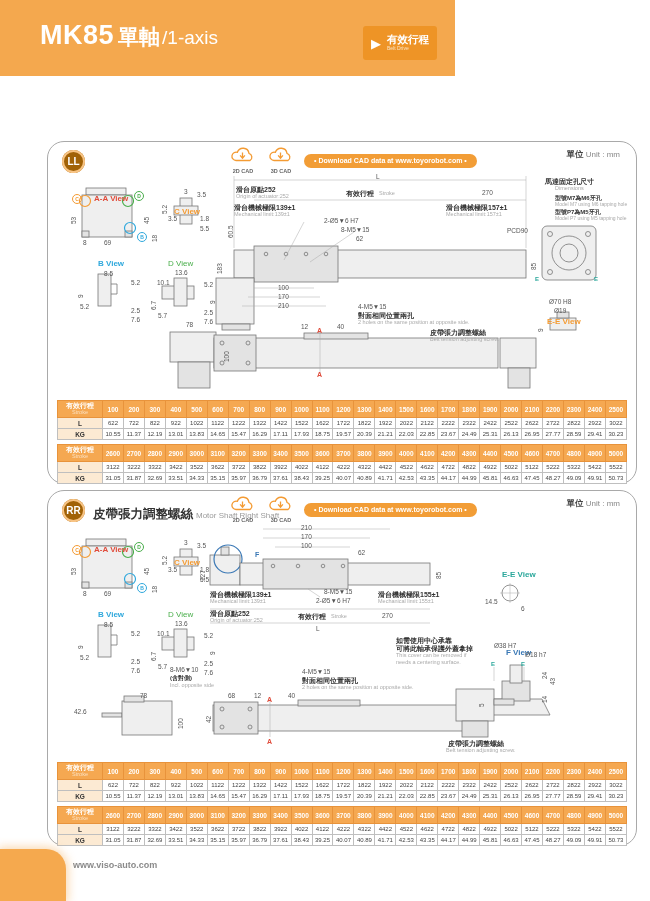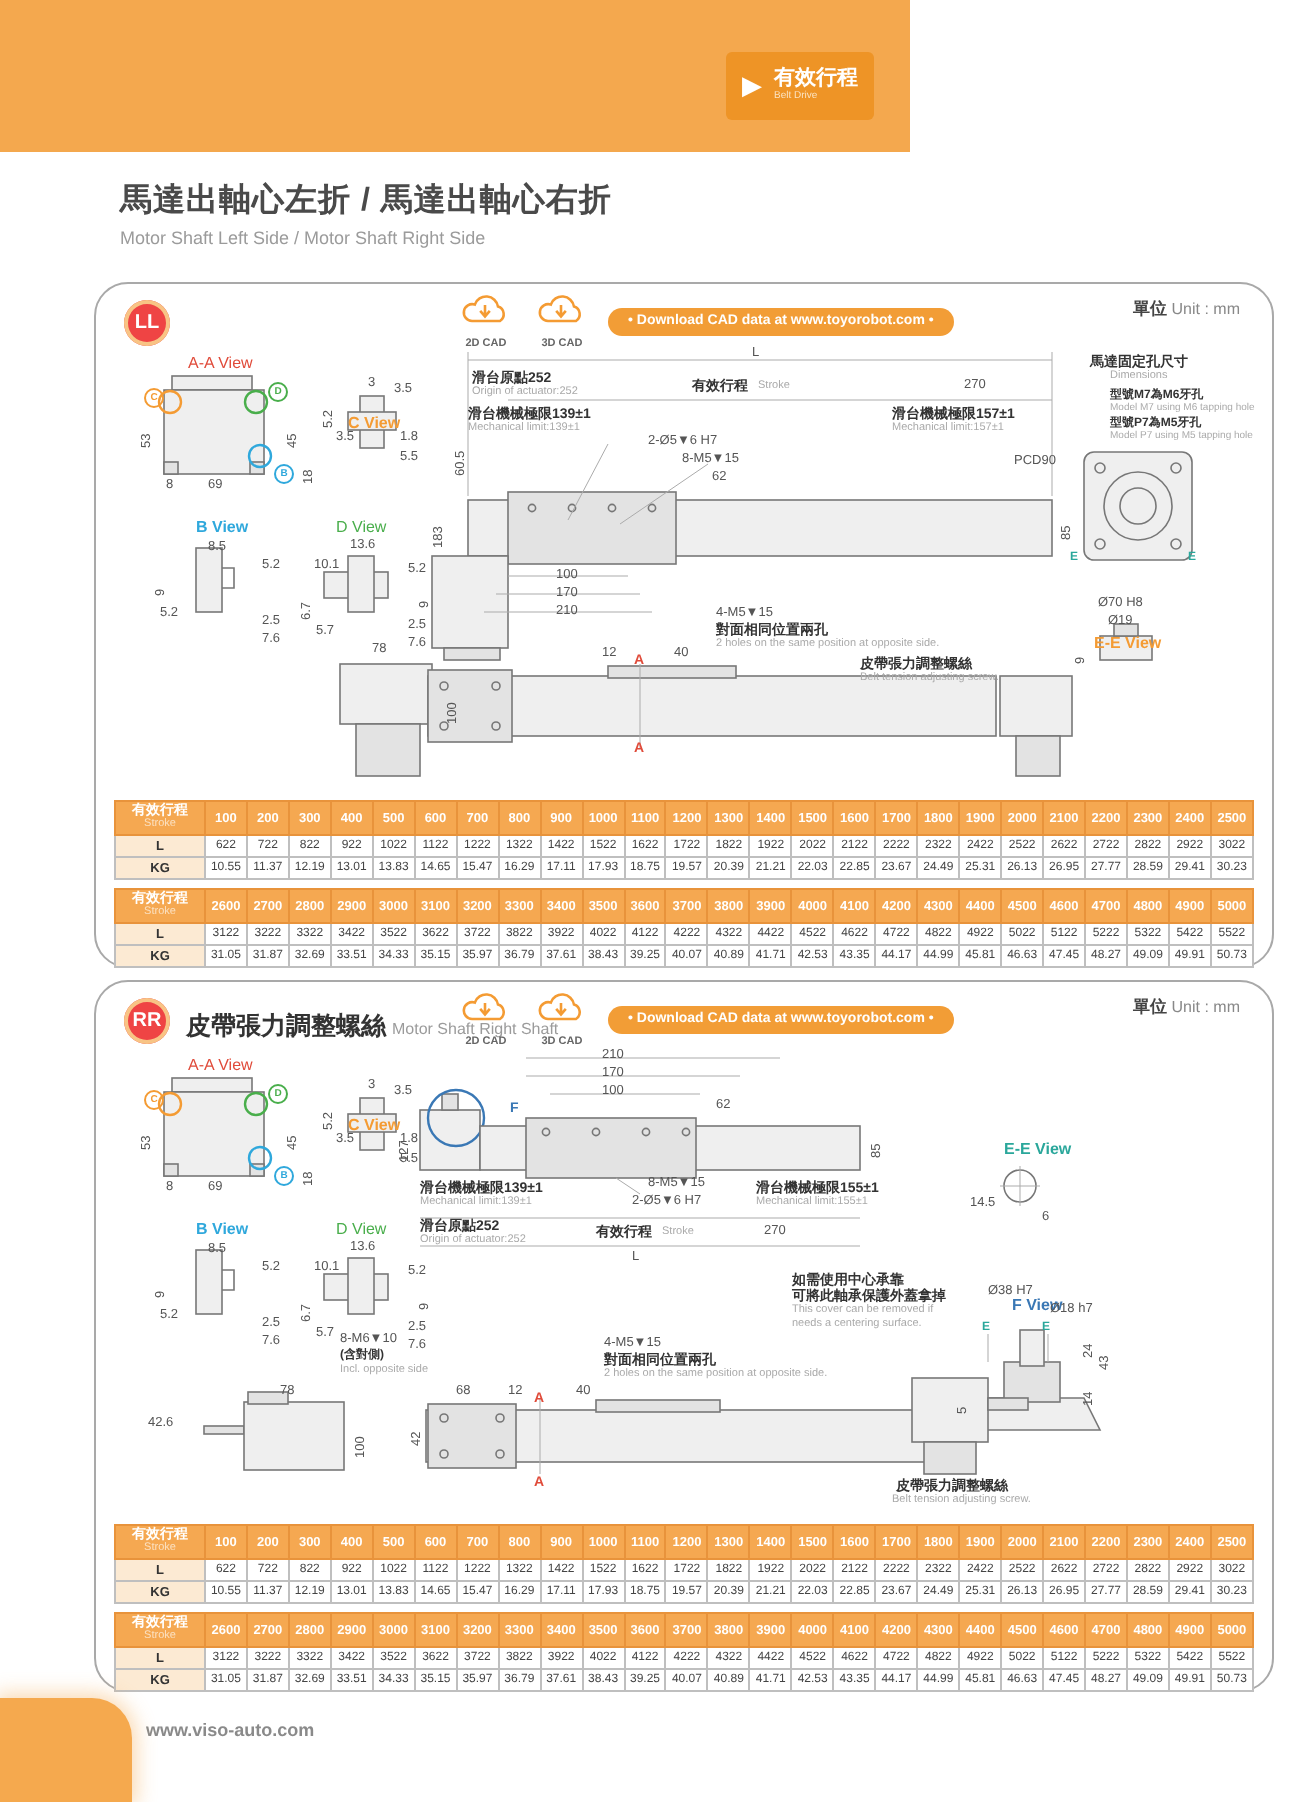--- a/index.html
+++ b/index.html
@@ -22,21 +22,21 @@
   .sub-zh{font-size:16px;font-weight:bold;color:#4A4A4A;letter-spacing:.5px;}
   .sub-en{font-size:9px;color:#9B9B9B;margin-top:3px;}
   
   .panel{position:absolute;left:47px;width:588px;border:1.4px solid #A9A9A9;border-radius:17px;background:#fff;}
   .p1{top:141px;height:341px;}
   .p2{top:490px;height:354px;}
   .unit{position:absolute;right:16px;top:7px;font-size:8px;color:#888;}
   .unit b{color:#444;font-size:8.5px;}
   .phead{position:absolute;left:0;top:0;width:100%;height:30px;}
   .ptag{position:absolute;left:14px;top:8px;width:23px;height:23px;border-radius:50%;
-        background:#ef4444;color:#fff;font-size:10px;font-weight:bold;text-align:center;line-height:23px;
+        background:#a16207;color:#fff;font-size:10px;font-weight:bold;text-align:center;line-height:23px;
         box-shadow:inset 0 0 0 2px #F8C485;}
   .ptitle{position:absolute;left:45px;top:13px;white-space:nowrap;}
   .pzh{font-size:12.5px;font-weight:bold;color:#333;}
   .pen{font-size:8px;color:#9B9B9B;margin-left:3px;}
   .cad{position:absolute;top:5px;width:34px;text-align:center;}
   .cad-2d{left:178px;} .cad-3d{left:216px;}
   .cad span{display:block;font-size:5.5px;font-weight:bold;color:#666;margin-top:0px;}
   .pill{position:absolute;left:256px;top:12px;height:14px;line-height:14px;padding:0 10px;
         background:#F29D36;border-radius:8px;color:#fff;font-size:7px;font-weight:bold;white-space:nowrap;}
   
@@ -52,21 +52,21 @@
   .mkg{fill:none;stroke:#49AE4B;stroke-width:1.2;}
   .mkb{fill:none;stroke:#2FA8DC;stroke-width:1.2;}
   .mkf{fill:none;stroke:#3A78B5;stroke-width:1.2;}
   .lb{position:absolute;white-space:nowrap;line-height:1;}
   .d{font-size:6.5px;color:#555;}
   .dv{font-size:6.5px;color:#555;transform:rotate(-90deg);transform-origin:left top;}
   .zh{font-size:7px;font-weight:bold;color:#333;}
   .zhs{font-size:6px;font-weight:bold;color:#333;}
   .en{font-size:5.5px;color:#AAA;}
   .ens{font-size:5px;color:#AAA;}
-  .vr{font-size:8px;font-weight:normal;color:#E04B3A;}
+  .vr{font-size:8px;font-weight:bold;color:#E04B3A;margin-top:17px;}
   .vo{font-size:8px;font-weight:bold;color:#F49B33;margin-top:30px;}
   .vb{font-size:8px;font-weight:bold;color:#2FA8DC;}
   .vg{font-size:8px;font-weight:normal;color:#49AE4B;}
   .vt{font-size:8px;font-weight:bold;color:#2AA79B;}
   .vf{font-size:8px;font-weight:bold;color:#3A78B5;}
   .ar{font-size:7px;font-weight:bold;color:#E04B3A;}
   .fb{font-size:7px;font-weight:bold;color:#3A78B5;}
   .te{font-size:6px;font-weight:bold;color:#2AA79B;}
   .mo,.mg,.mb{width:8px;height:8px;border-radius:50%;font-size:5px;text-align:center;line-height:8px;font-weight:bold;}
   .mo{border:1px solid #F49B33;color:#F49B33;}
@@ -88,33 +88,32 @@
   .site{position:absolute;left:73px;top:860px;font-size:9px;font-weight:bold;color:#8A8A8A;}
   .corner{position:absolute;left:0;top:849px;width:66px;height:52px;background:#F5A94E;
           border-radius:0 20px 0 0;box-shadow:0 0 10px 2px rgba(245,169,78,.45);}
 </style>
 </head>
 <body>
 
 <div class="page">
 
   <div class="banner">
+    <div class="banner-title">
+      <span class="t-model">MK85</span><span class="t-axis-zh">單軸</span><span class="t-axis-en">/1-axis</span>
+    </div>
     <div class="badge">
       <span class="tri">▶</span>
       <span class="badge-txt">
         <span class="badge-zh">有效行程</span>
         <span class="badge-en">Belt Drive</span>
       </span>
     </div>
   </div>
 
-  <div class="subtitle">
-    <div class="sub-zh">馬達出軸心左折 / 馬達出軸心右折</div>
-    <div class="sub-en">Motor Shaft Left  Side / Motor Shaft Right  Side</div>
-  </div>
 
   <div class="panel p1">
     <div class="unit"><b>單位</b> <span>Unit : mm</span></div>
     <div class="phead">
       <div class="ptag">LL</div>
       <div class="cad cad-2d">
         <svg width="30" height="17" viewBox="0 0 30 17">
             <path d="M8 13.5a4.2 4.2 0 1 1 1.4-8.2A6 6 0 0 1 21 6.3a4 4 0 0 1 1 7.2z" fill="#fff" stroke="#F49B33" stroke-width="1.3"></path>
             <path d="M14.5 5.5v5.3m-2.4-2.4l2.4 2.8 2.4-2.8" fill="none" stroke="#F49B33" stroke-width="1.3"></path>
           </svg>

